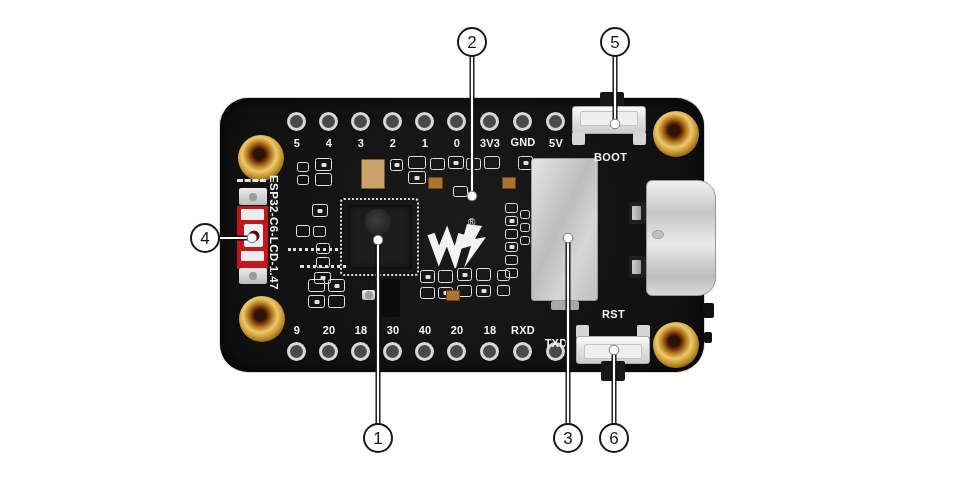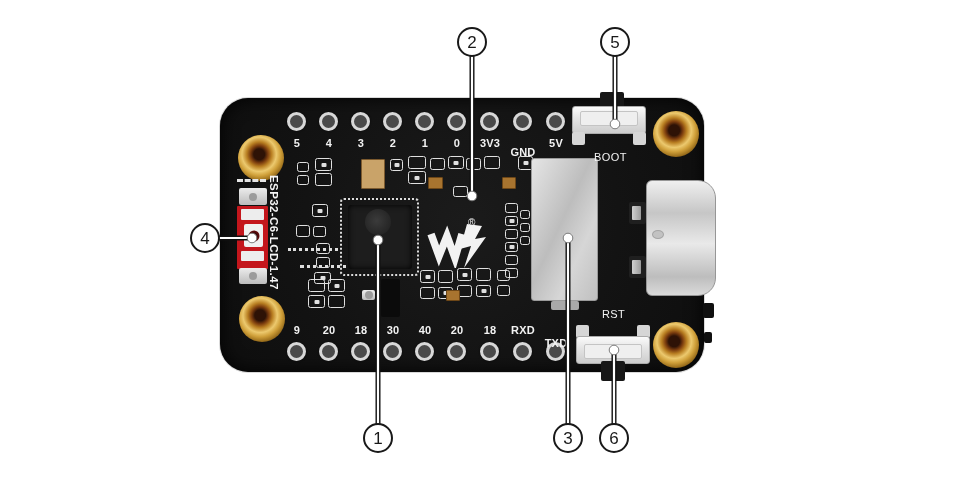--- a/index.html
+++ b/index.html
@@ -47,21 +47,21 @@
             background:linear-gradient(90deg,#cfcfcf,#9a9a9a);border-radius:1px;}
   .usb-dimple{position:absolute;left:652px;top:230px;width:12px;height:9px;border-radius:50%;
             background:#c2c2c2;border:1px solid #a5a5a5;box-sizing:border-box;}
   
   .sw-body{position:absolute;width:74px;height:28px;border-radius:3px;border:1px solid #ababab;
            background:linear-gradient(180deg,#fbfbfb 0%,#e3e3e3 45%,#cdcdcd 100%);box-sizing:border-box;}
   .sw-inner{position:absolute;width:58px;height:15px;background:#efefef;border:1px solid #c4c4c4;
            border-radius:2px;box-sizing:border-box;}
   .sw-tab{position:absolute;width:24px;background:#171717;border-radius:2px;}
   .sw-pad{position:absolute;width:13px;height:13px;background:#d6d6d6;border-radius:2px;}
-  .btn-label{position:absolute;font-size:11px;font-weight:normal;color:#f2f2f2;letter-spacing:.4px;}
+  .btn-label{position:absolute;font-size:11px;font-weight:bold;color:#f2f2f2;letter-spacing:.4px;}
   
   .dash-line{position:absolute;left:237px;top:179px;width:29px;border-top:3px dashed #e5e5e5;}
   .silver-pad{position:absolute;background:linear-gradient(180deg,#ececec,#bcbcbc);border-radius:2px;}
   .silver-pad::after{content:"";position:absolute;left:50%;top:50%;width:8px;height:8px;border-radius:50%;
            transform:translate(-50%,-50%);background:#9b9b9b;}
   .red-block{position:absolute;left:237px;top:206px;width:31px;height:63px;background:#c4161c;border-radius:1px;}
   .red-bar{position:absolute;background:#ededed;border-radius:1px;}
   .led{position:absolute;left:7px;top:18px;width:19px;height:23px;background:#f0f0f0;border-radius:2px;}
   .led::after{content:"";position:absolute;left:50%;top:50%;width:11px;height:11px;border-radius:50%;
           transform:translate(-50%,-50%);background:radial-gradient(circle,#3a0607 0 35%,#8e1114 100%);}
@@ -100,21 +100,21 @@
   <div class="pinhole" style="left:513px;top:112px;"></div>
   <div class="pinhole" style="left:546px;top:112px;"></div>
 
   <div class="pinlabel" style="left:279px;top:137px;">5</div>
   <div class="pinlabel" style="left:311px;top:137px;">4</div>
   <div class="pinlabel" style="left:343px;top:137px;">3</div>
   <div class="pinlabel" style="left:375px;top:137px;">2</div>
   <div class="pinlabel" style="left:407px;top:137px;">1</div>
   <div class="pinlabel" style="left:439px;top:137px;">0</div>
   <div class="pinlabel" style="left:472px;top:137px;">3V3</div>
-  <div class="pinlabel" style="left:505px;top:146px;">GND</div>
+  <div class="pinlabel" style="left:505px;top:136px;">GND</div>
   <div class="pinlabel" style="left:538px;top:137px;">5V</div>
 
   <div class="pinhole" style="left:287px;top:342px;"></div>
   <div class="pinhole" style="left:319px;top:342px;"></div>
   <div class="pinhole" style="left:351px;top:342px;"></div>
   <div class="pinhole" style="left:383px;top:342px;"></div>
   <div class="pinhole" style="left:415px;top:342px;"></div>
   <div class="pinhole" style="left:447px;top:342px;"></div>
   <div class="pinhole" style="left:480px;top:342px;"></div>
   <div class="pinhole" style="left:513px;top:342px;"></div>

